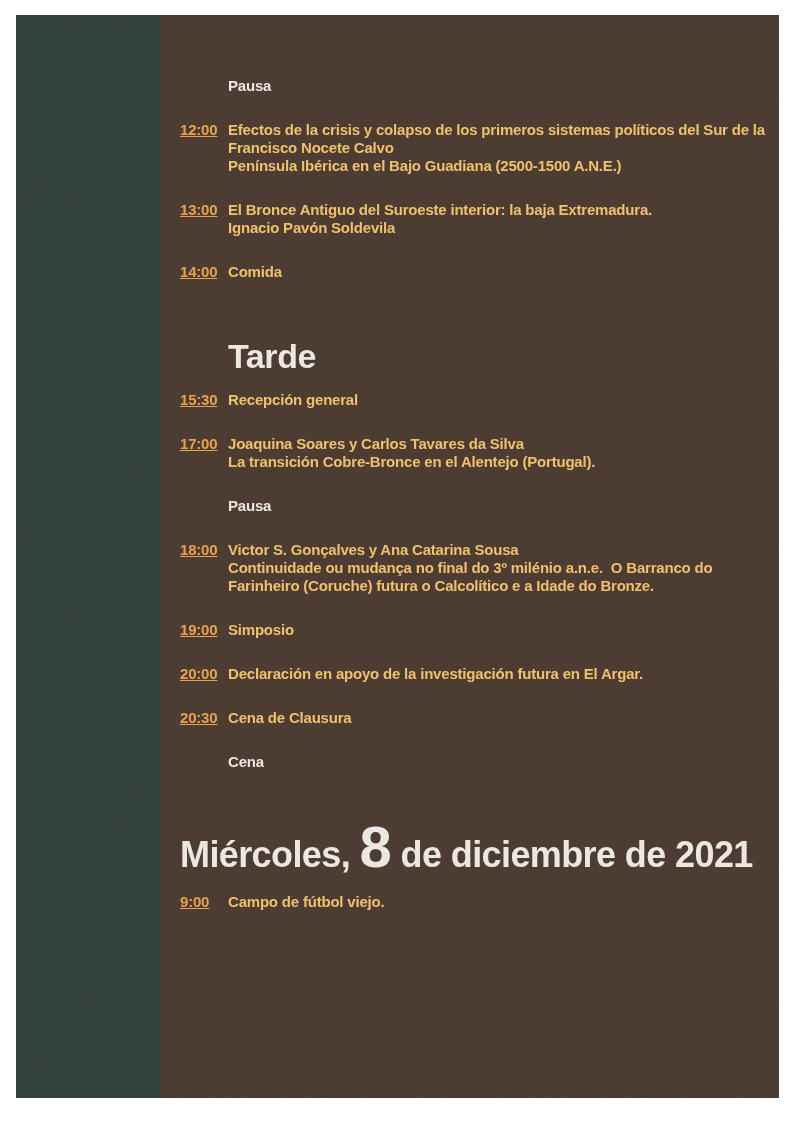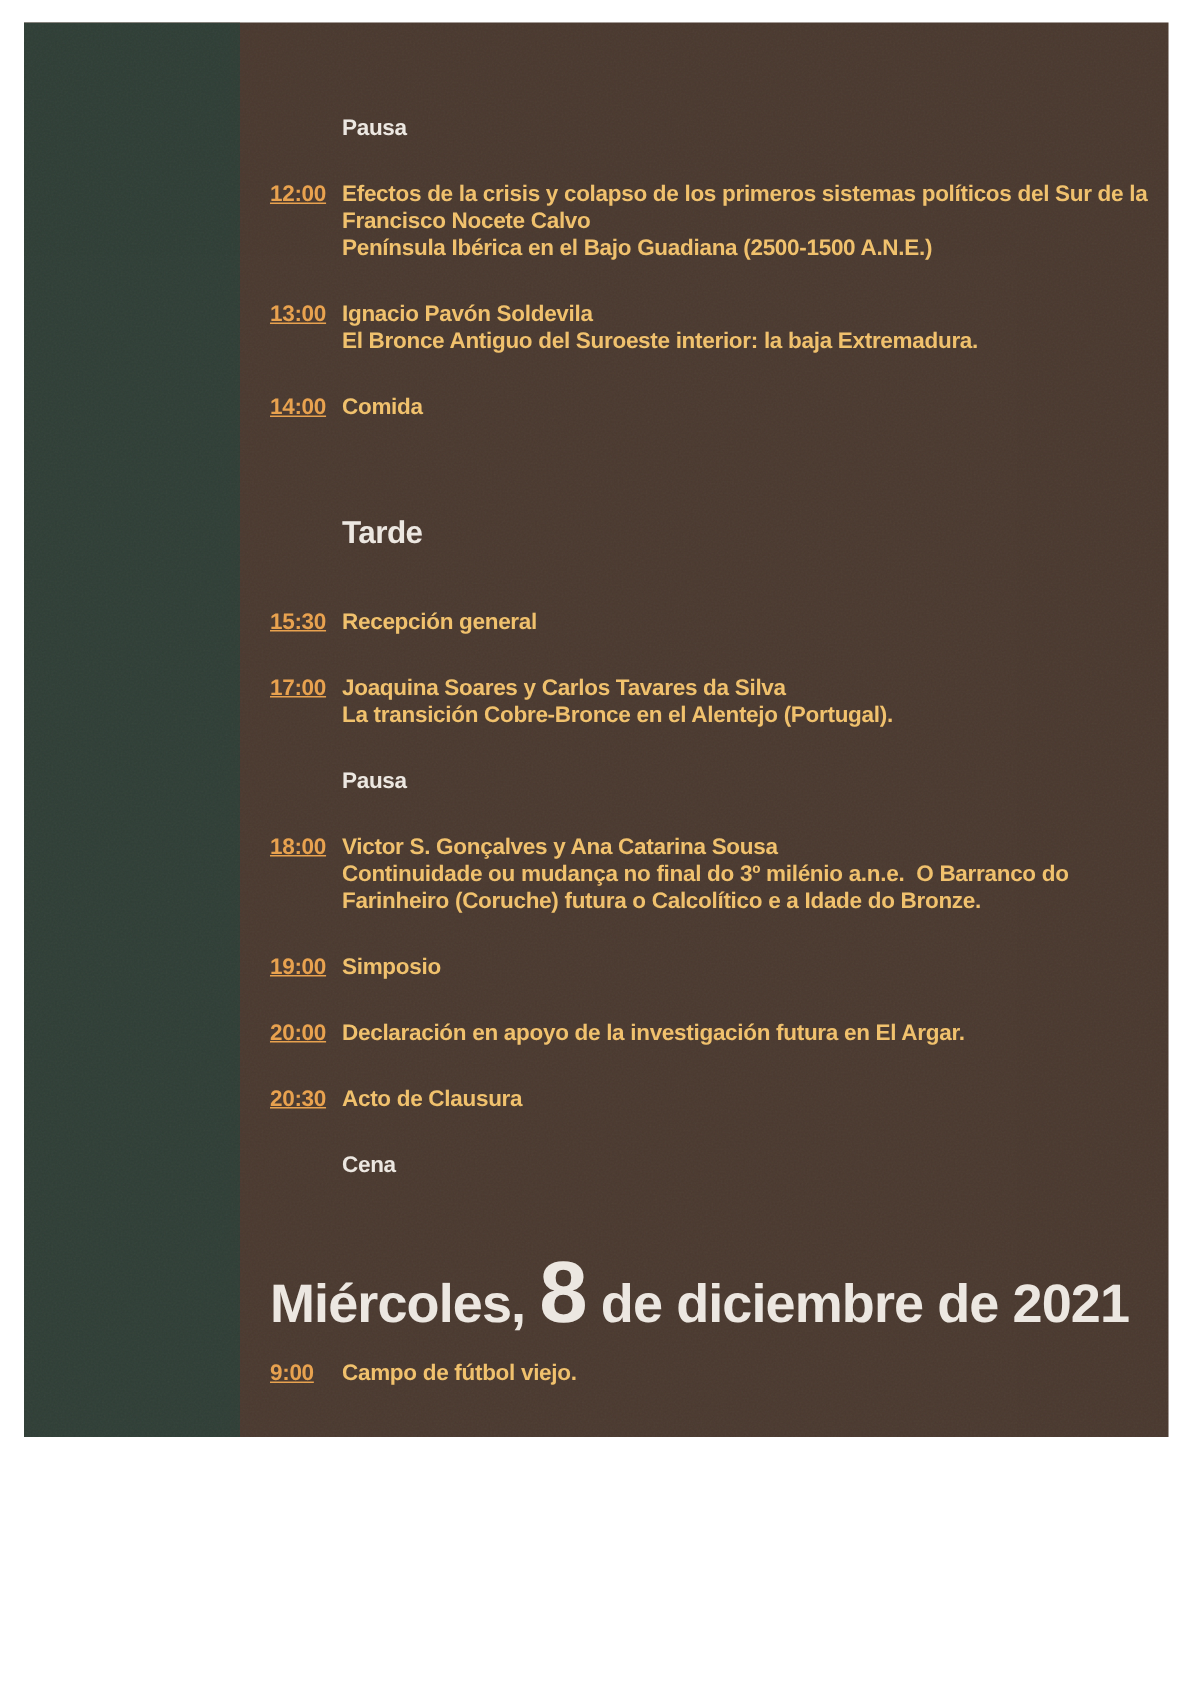--- a/index.html
+++ b/index.html
@@ -4,21 +4,21 @@
 <style>
   html,body{margin:0;padding:0;}
   body{
     width:794px;height:1123px;position:relative;
     background:#ffffff;
     font-family:"Liberation Sans","DejaVu Sans",sans-serif;
     font-weight:bold;
     -webkit-font-smoothing:antialiased;
   }
   .poster{
-    position:absolute;left:16px;top:15px;width:763px;height:943px;
+    position:absolute;left:16px;top:15px;width:763px;height:1083px;
     background:var(--poster-bg,#4a392f);
     overflow:hidden;
   }
   .sidebar{
     position:absolute;left:0;top:0;width:144px;height:100%;
     background:var(--sidebar-bg,#2f3e36);
   }
   .texture{
     position:absolute;left:0;top:0;width:100%;height:100%;
     opacity:0.05;pointer-events:none;
@@ -33,23 +33,23 @@
     font-size:15px;line-height:18px;letter-spacing:-0.2px;text-decoration:underline;
   }
   .text{
     font-size:15px;line-height:18px;letter-spacing:-0.2px;
     color:var(--text-color,#f0c16d);
     white-space:pre-wrap;
     max-width:540px;
   }
   .note-text{color:var(--note-color,#ece7e1);}
   .section-heading{
-    font-size:21px;line-height:30px;letter-spacing:-0.4px;
+    font-size:34px;line-height:30px;letter-spacing:-0.4px;
     color:var(--note-color,#ece7e1);
-    margin:60px 0 35px 48px;
+    margin:60px 0 20px 48px;
   }
   .day-heading{
     margin:50px 0 12px 0;
     color:var(--note-color,#ece7e1);
     font-size:36px;line-height:52px;letter-spacing:-0.6px;
     white-space:nowrap;
   }
   .day-number{font-size:58px;line-height:52px;}
 </style>
 </head>
@@ -72,22 +72,22 @@
         <div class="time">12:00</div>
         <div>
           <div class="text">Efectos de la crisis y colapso de los primeros sistemas políticos del Sur de la</div>
           <div class="text">Francisco Nocete Calvo</div>
           <div class="text">Península Ibérica en el Bajo Guadiana (2500-1500 A.N.E.)</div>
         </div>
       </div>
       <div class="block">
         <div class="time">13:00</div>
         <div>
+          <div class="text">El Bronce Antiguo del Suroeste interior: la baja Extremadura.</div>
           <div class="text">Ignacio Pavón Soldevila</div>
-          <div class="text">El Bronce Antiguo del Suroeste interior: la baja Extremadura.</div>
         </div>
       </div>
       <div class="block">
         <div class="time">14:00</div>
         <div>
           <div class="text">Comida</div>
         </div>
       </div>
       <h2 class="section-heading">Tarde</h2>
       <div class="block">
@@ -123,21 +123,21 @@
       </div>
       <div class="block">
         <div class="time">20:00</div>
         <div>
           <div class="text">Declaración en apoyo de la investigación futura en El Argar.</div>
         </div>
       </div>
       <div class="block">
         <div class="time">20:30</div>
         <div>
-          <div class="text">Acto de Clausura</div>
+          <div class="text">Cena de Clausura</div>
         </div>
       </div>
       <div class="block">
         <div class="time"></div>
         <div class="text note-text">Cena</div>
       </div>
       <h1 class="day-heading"><span class="day-part">Miércoles, </span><span class="day-number">8</span><span class="day-part"> de diciembre de 2021</span></h1>
       <div class="block">
         <div class="time">9:00</div>
         <div>

